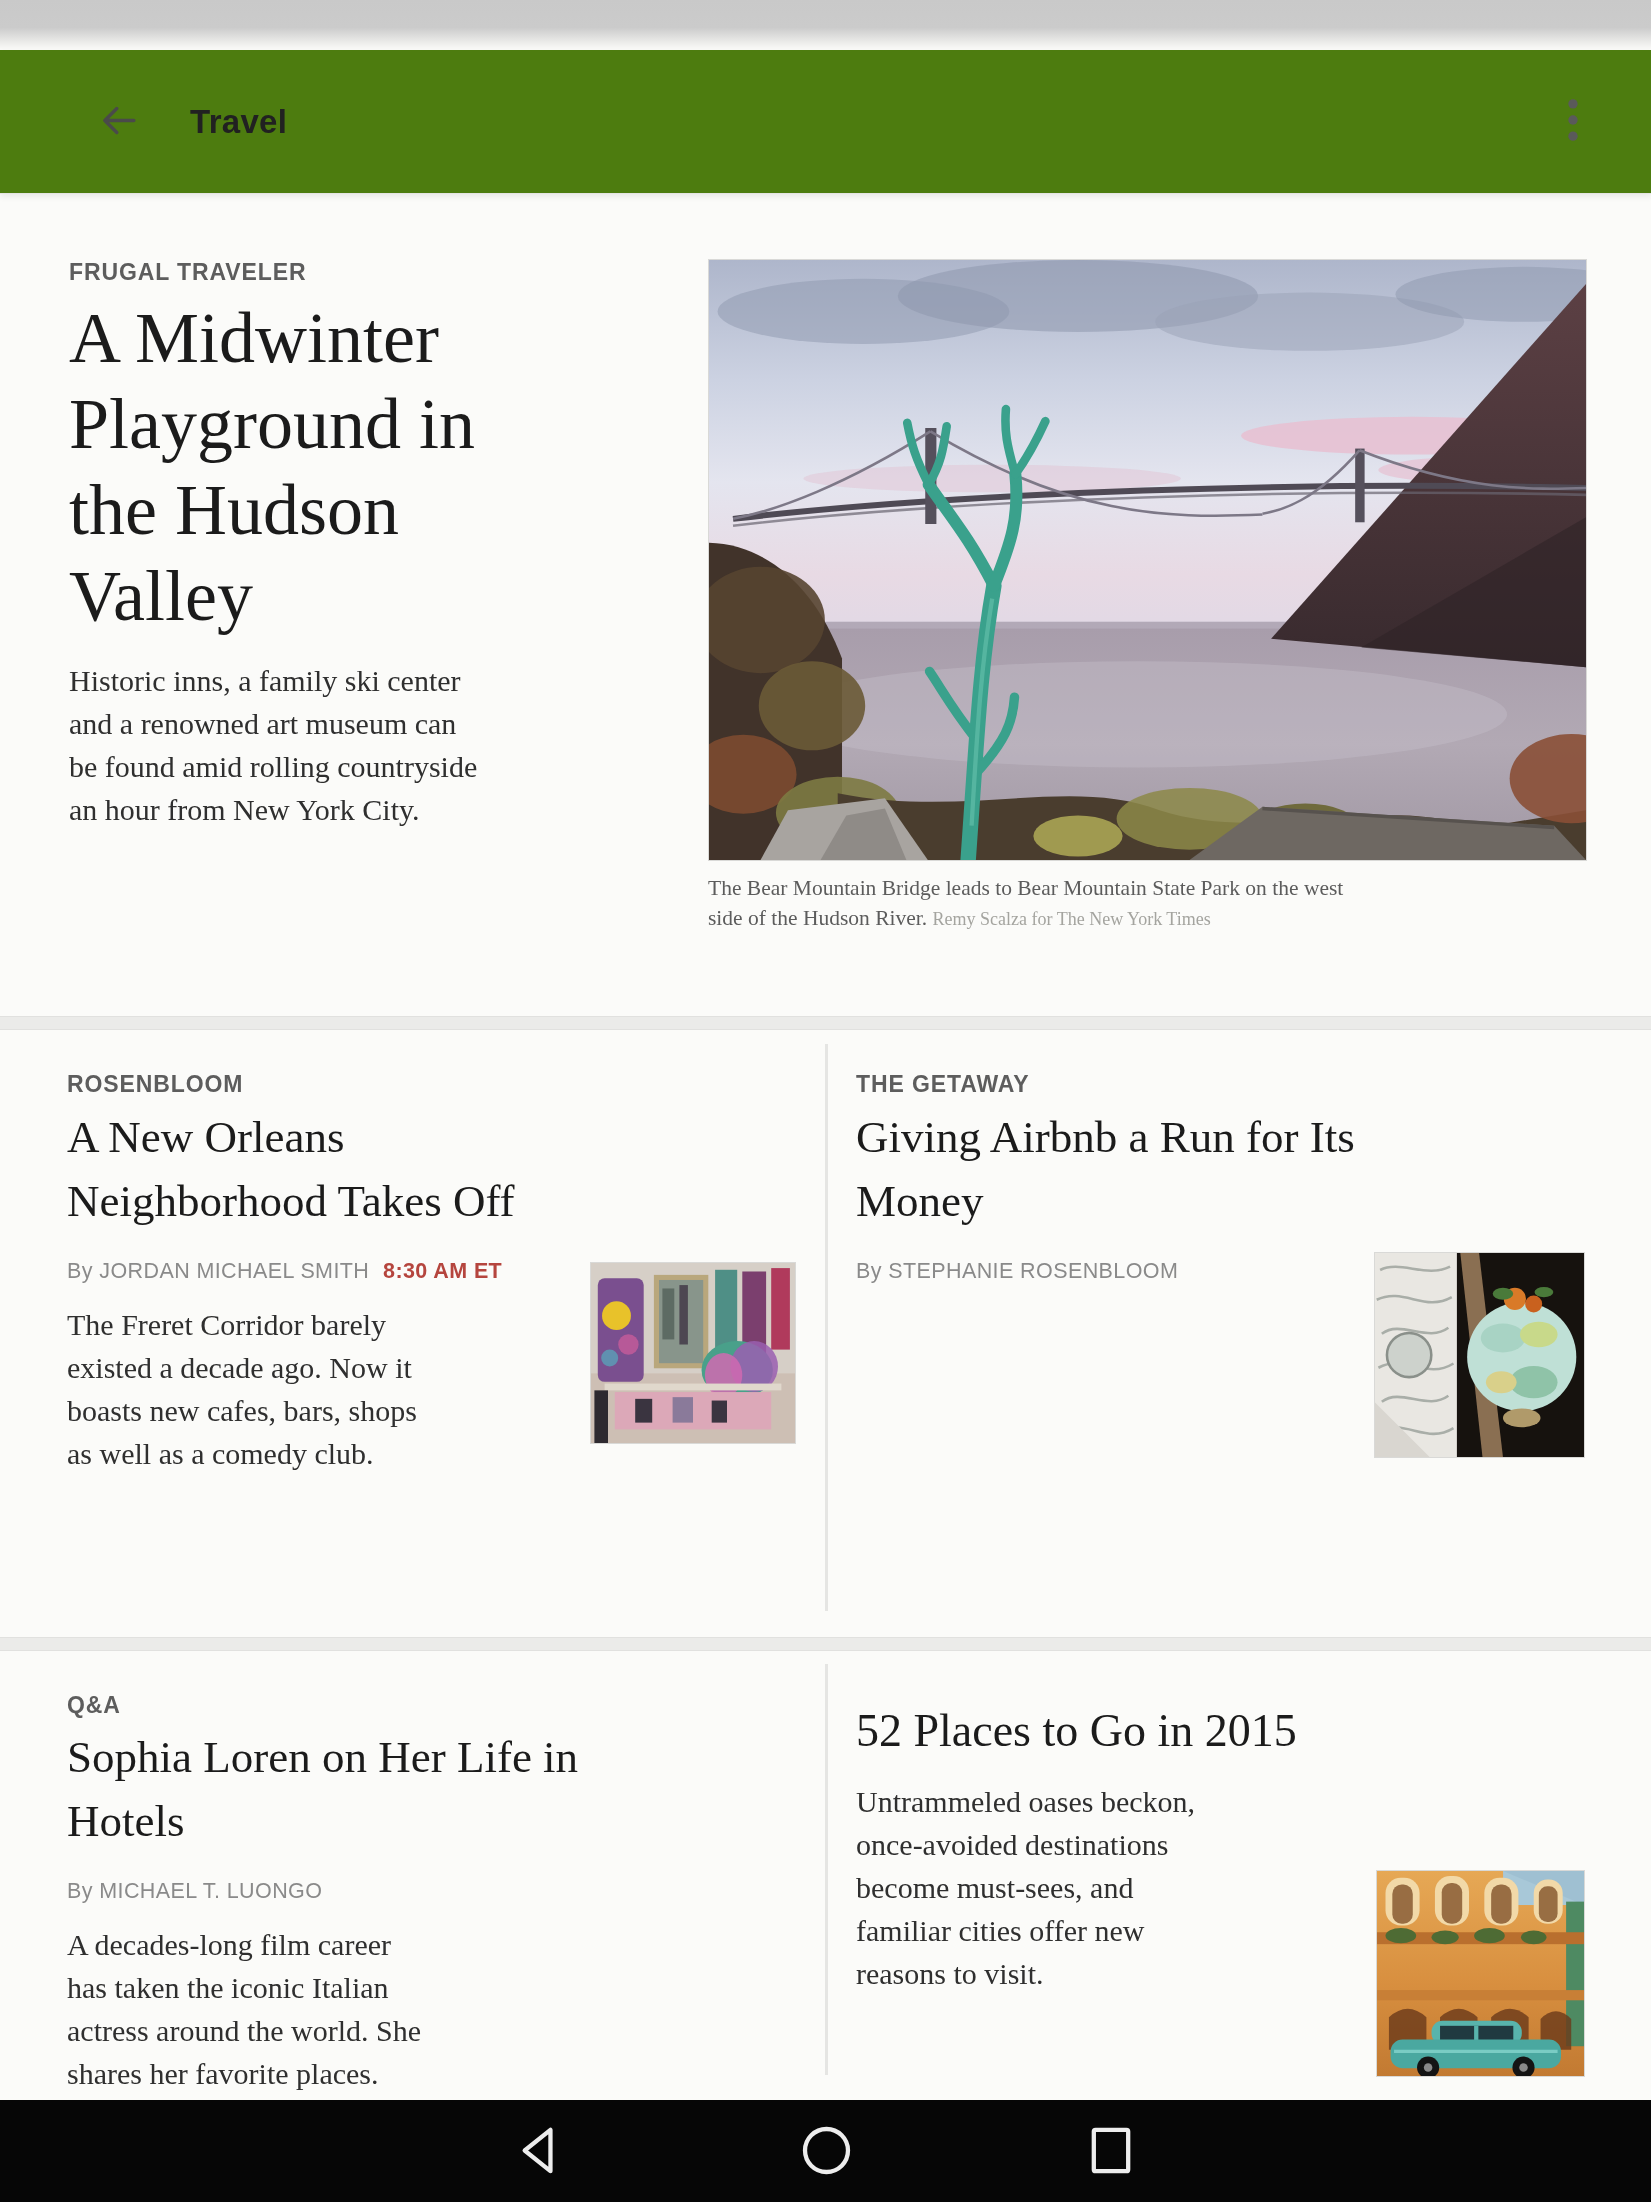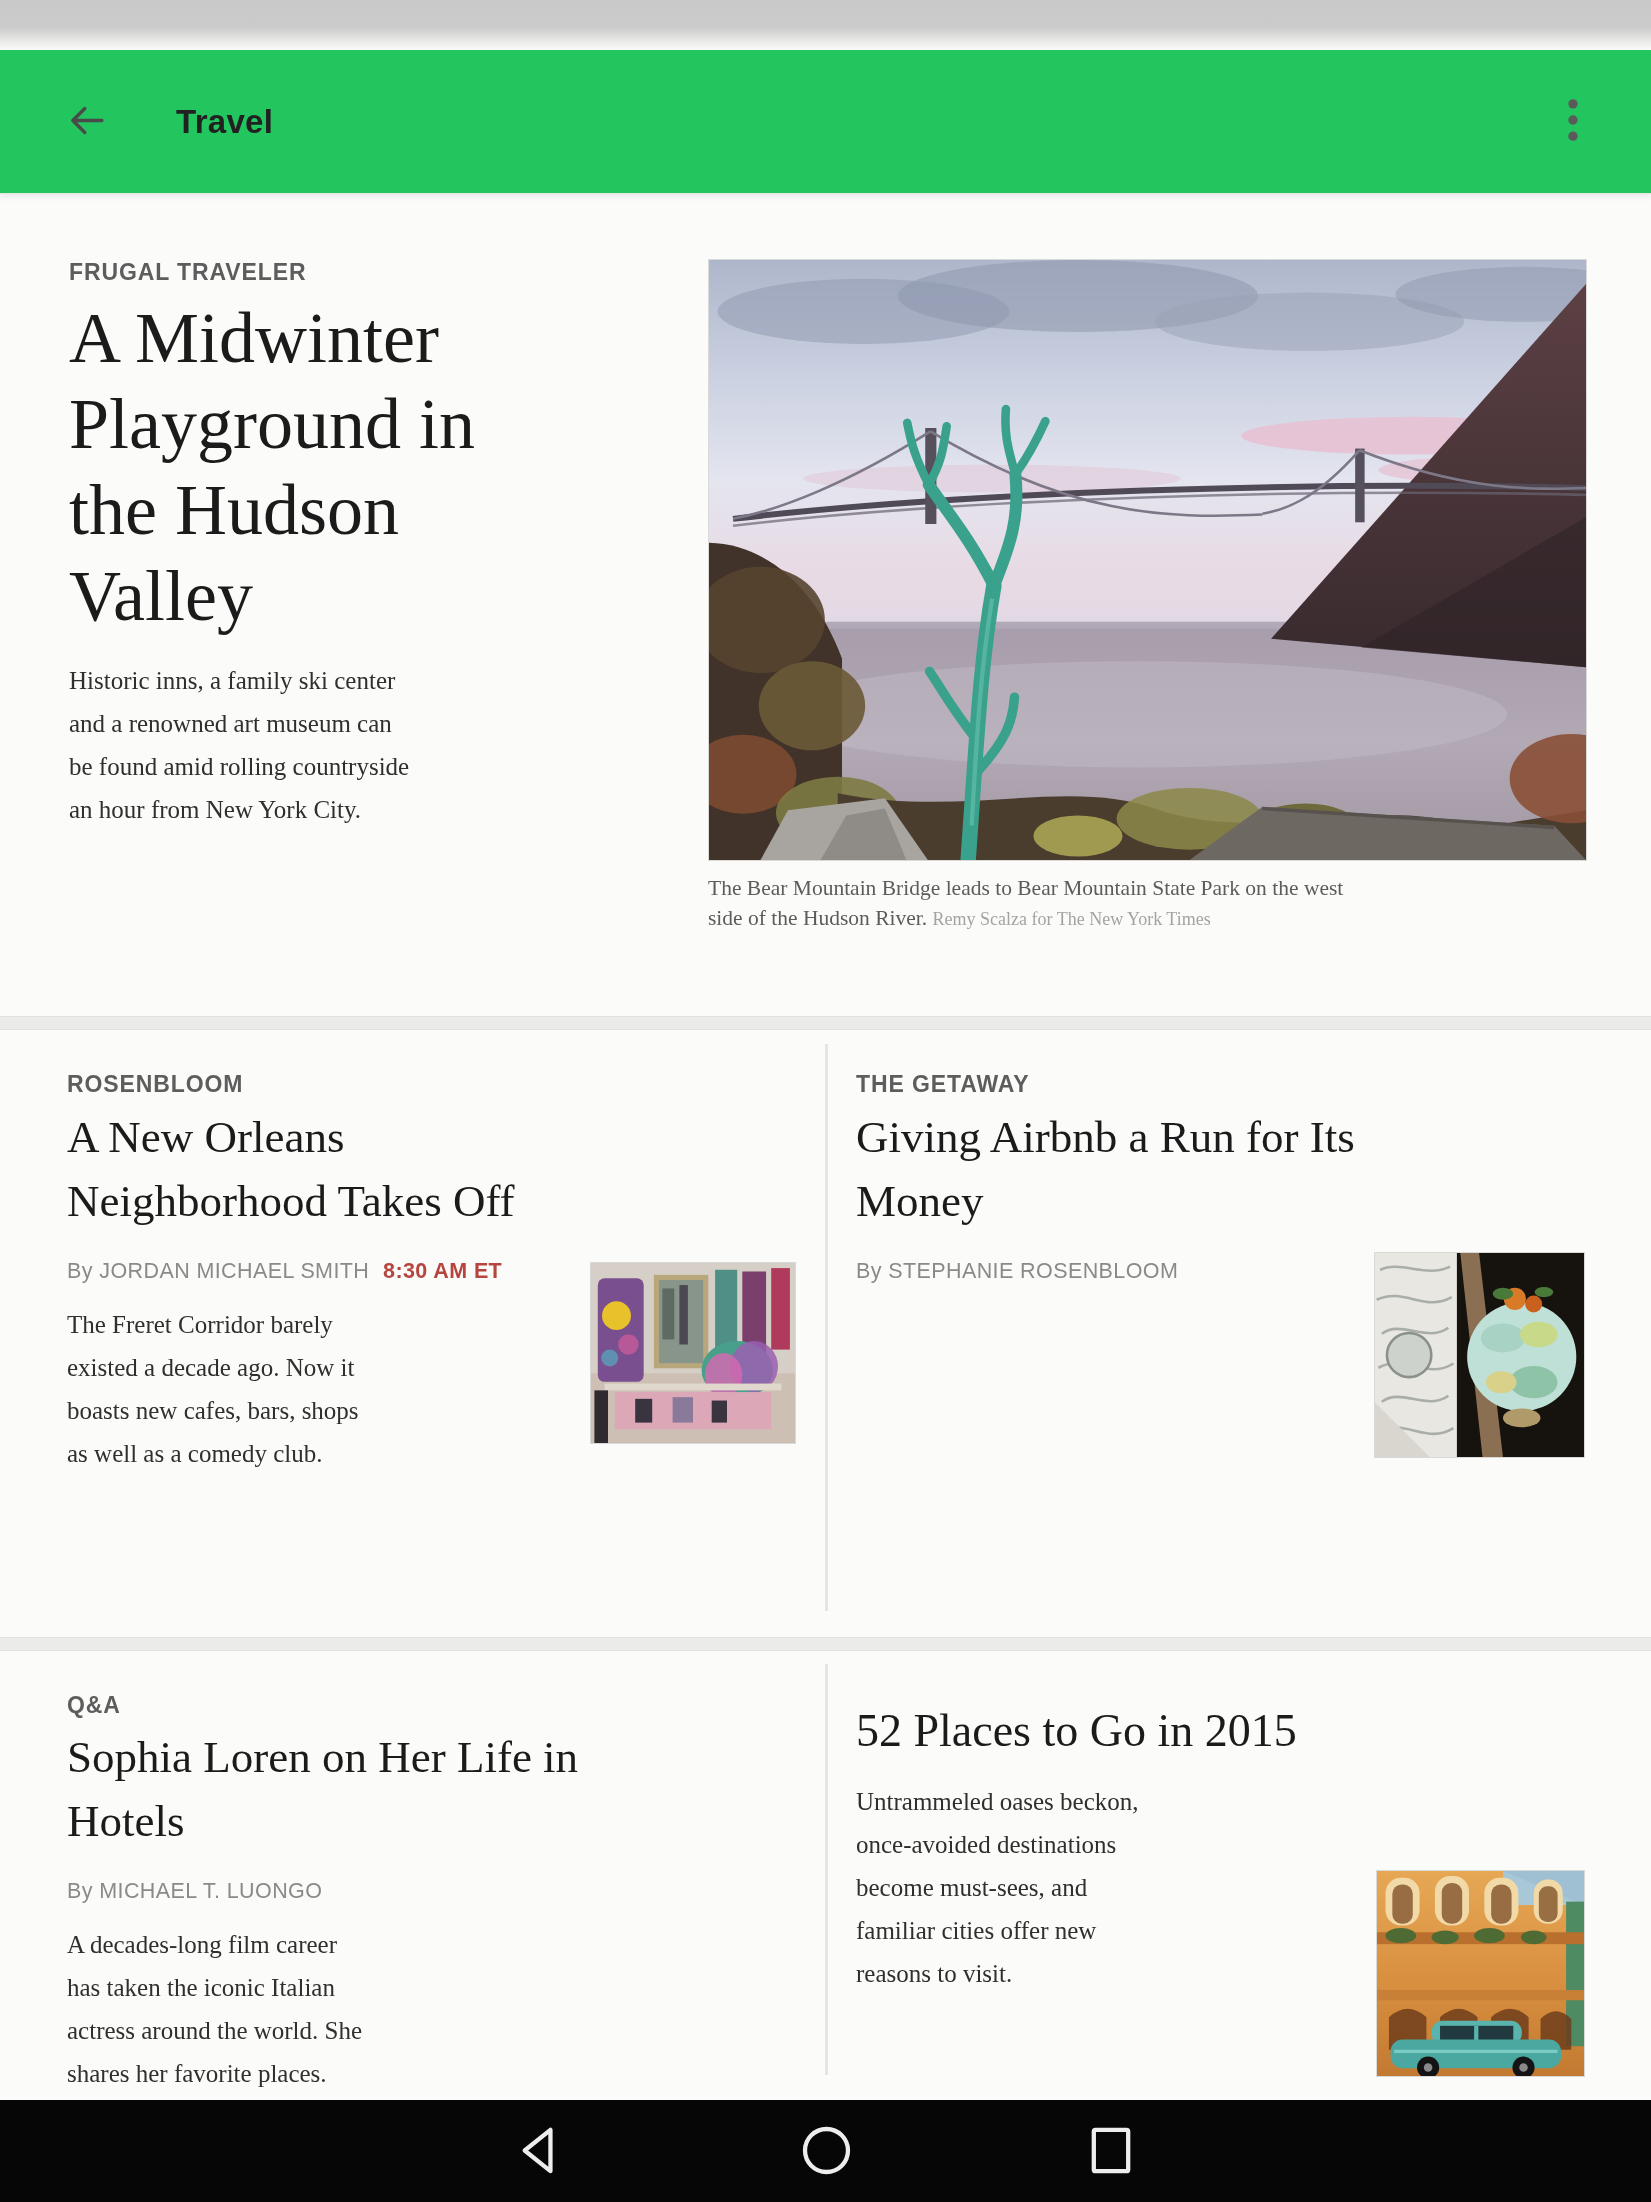--- a/index.html
+++ b/index.html
@@ -12,45 +12,45 @@
   .serif{font-family:"Liberation Serif","DejaVu Serif",serif;}
   .prewrap{white-space:pre-line;}
 
   
   .status-strip{
     height:50px;
     background:linear-gradient(to bottom,#c9c9c9 0%,#cbcbcb 55%,#ececea 85%,#fbfbf9 100%);
   }
   .app-bar{
     height:144px;display:flex;align-items:center;
-    padding:0 52px 0 55px;box-sizing:border-box;
-    background:#22c55e;
+    padding:0 52px 0 87px;box-sizing:border-box;
+    background:#4d7c0f;
     border-bottom:0.9px solid #e4e4e2;
     box-shadow:0 2.6px 6px rgba(0,0,0,0.07);
-    position:relative;z-index:5;gap:18px;
+    position:relative;z-index:5;
   }
   .back-btn{width:62px;height:62px;display:flex;align-items:center;justify-content:center;cursor:pointer;}
   .app-title{font-size:33px;font-weight:bold;color:#212121;margin-left:41px;letter-spacing:0.3px;}
   .app-bar .spacer{flex:1;}
   .overflow-btn{width:55px;height:62px;display:flex;align-items:center;justify-content:center;cursor:pointer;}
 
   
   .lead{
     height:822px;box-sizing:border-box;
     display:grid;grid-template-columns:611px 879px;column-gap:28px;
     padding:65px 65px 0 69px;
   }
   .kicker{font-size:23px;font-weight:bold;color:#5d5d5d;letter-spacing:0.9px;}
   .lead .headline{
     font-size:72px;line-height:86px;color:#1b1b1b;font-weight:normal;
     margin-top:8.6px;
   }
   .byline-row{margin-top:26px;font-size:21.5px;letter-spacing:0.4px;color:#8a8a8a;}
   .byline-row .time{color:#b5453e;font-weight:bold;margin-left:13.8px;}
-  .summary{font-size:25px;line-height:43px;color:#2f2f2f;margin-top:20.6px;}
+  .summary{font-size:30px;line-height:43px;color:#2f2f2f;margin-top:20.6px;}
   .photo-col{display:flex;flex-direction:column;}
   .photo-frame{width:879px;height:602px;border:0.9px solid #d9d9d7;box-sizing:border-box;overflow:hidden;background:#cfd3e0;}
   .photo-frame svg{display:block;width:100%;height:100%;}
   .caption{font-size:21.5px;line-height:30px;color:#5c5c5c;margin-top:12px;}
   .credit{font-size:18px;color:#a4a49f;}
 
   
   .band{height:13.8px;background:#ebebe9;border-top:0.9px solid #e1e1df;border-bottom:0.9px solid #e1e1df;box-sizing:border-box;}
   .row{
     display:grid;grid-template-columns:1fr 1fr;column-gap:60px;

